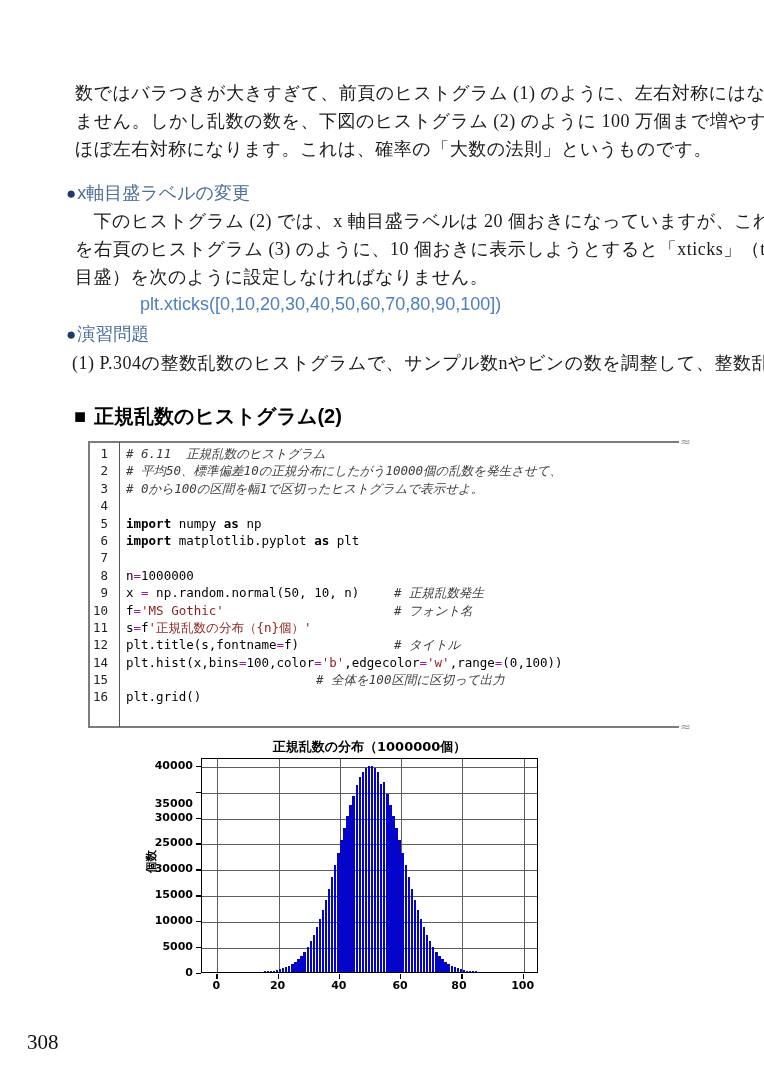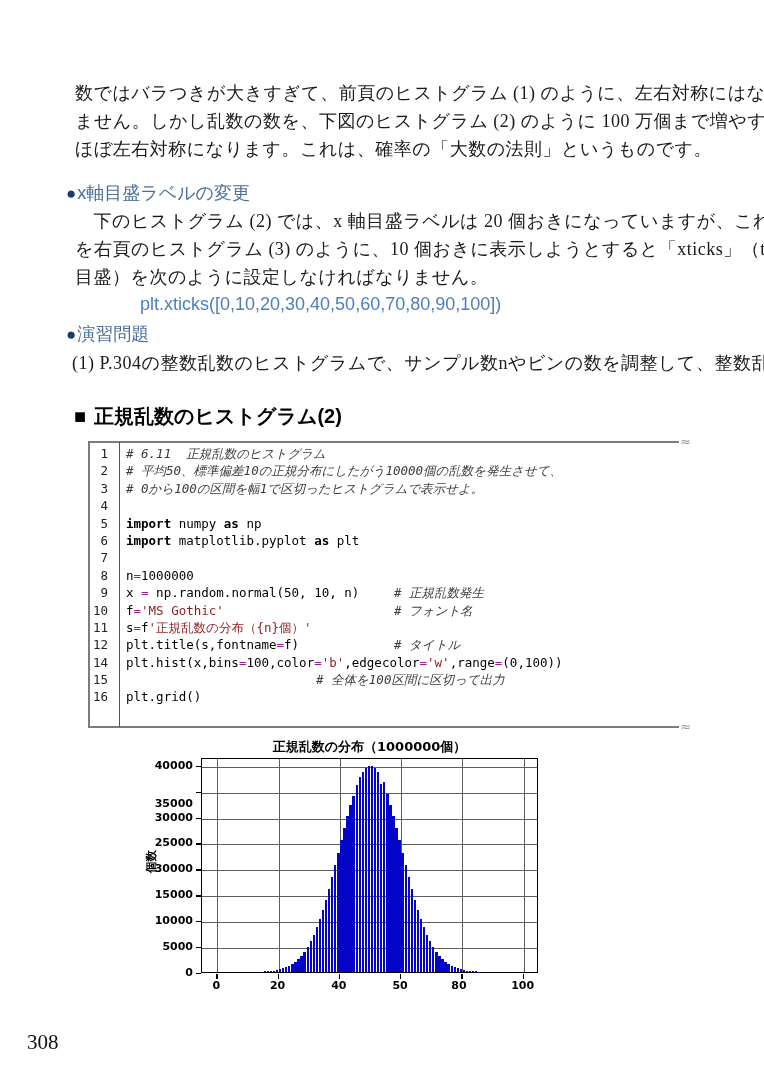--- a/index.html
+++ b/index.html
@@ -240,21 +240,21 @@
         <div class="ytick-label" style="left: 93px; top: 61px;">35000</div>
         <div class="tick-mark" style="left: 148px; top: 55.6747px; width: 5px; height: 1.3px;"></div>
         <div class="ytick-label" style="left: 93px; top: 22.7711px;">40000</div>
         <div class="tick-mark" style="left: 148px; top: 29.7711px; width: 5px; height: 1.3px;"></div>
         <div class="xtick-label" style="left: 151.318px; top: 243px;">0</div>
         <div class="tick-mark" style="left: 168.318px; top: 238px; width: 1.3px; height: 5px;"></div>
         <div class="xtick-label" style="left: 212.591px; top: 243px;">20</div>
         <div class="tick-mark" style="left: 229.591px; top: 238px; width: 1.3px; height: 5px;"></div>
         <div class="xtick-label" style="left: 273.864px; top: 243px;">40</div>
         <div class="tick-mark" style="left: 290.864px; top: 238px; width: 1.3px; height: 5px;"></div>
-        <div class="xtick-label" style="left: 335.136px; top: 243px;">50</div>
+        <div class="xtick-label" style="left: 335.136px; top: 243px;">60</div>
         <div class="tick-mark" style="left: 352.136px; top: 238px; width: 1.3px; height: 5px;"></div>
         <div class="xtick-label" style="left: 394px; top: 243px;">80</div>
         <div class="tick-mark" style="left: 413.409px; top: 238px; width: 1.3px; height: 5px;"></div>
         <div class="xtick-label" style="left: 457.682px; top: 243px;">100</div>
         <div class="tick-mark" style="left: 474.682px; top: 238px; width: 1.3px; height: 5px;"></div>
       </div>
   </div>
 
   <div class="page-number">308</div>
 </div>

